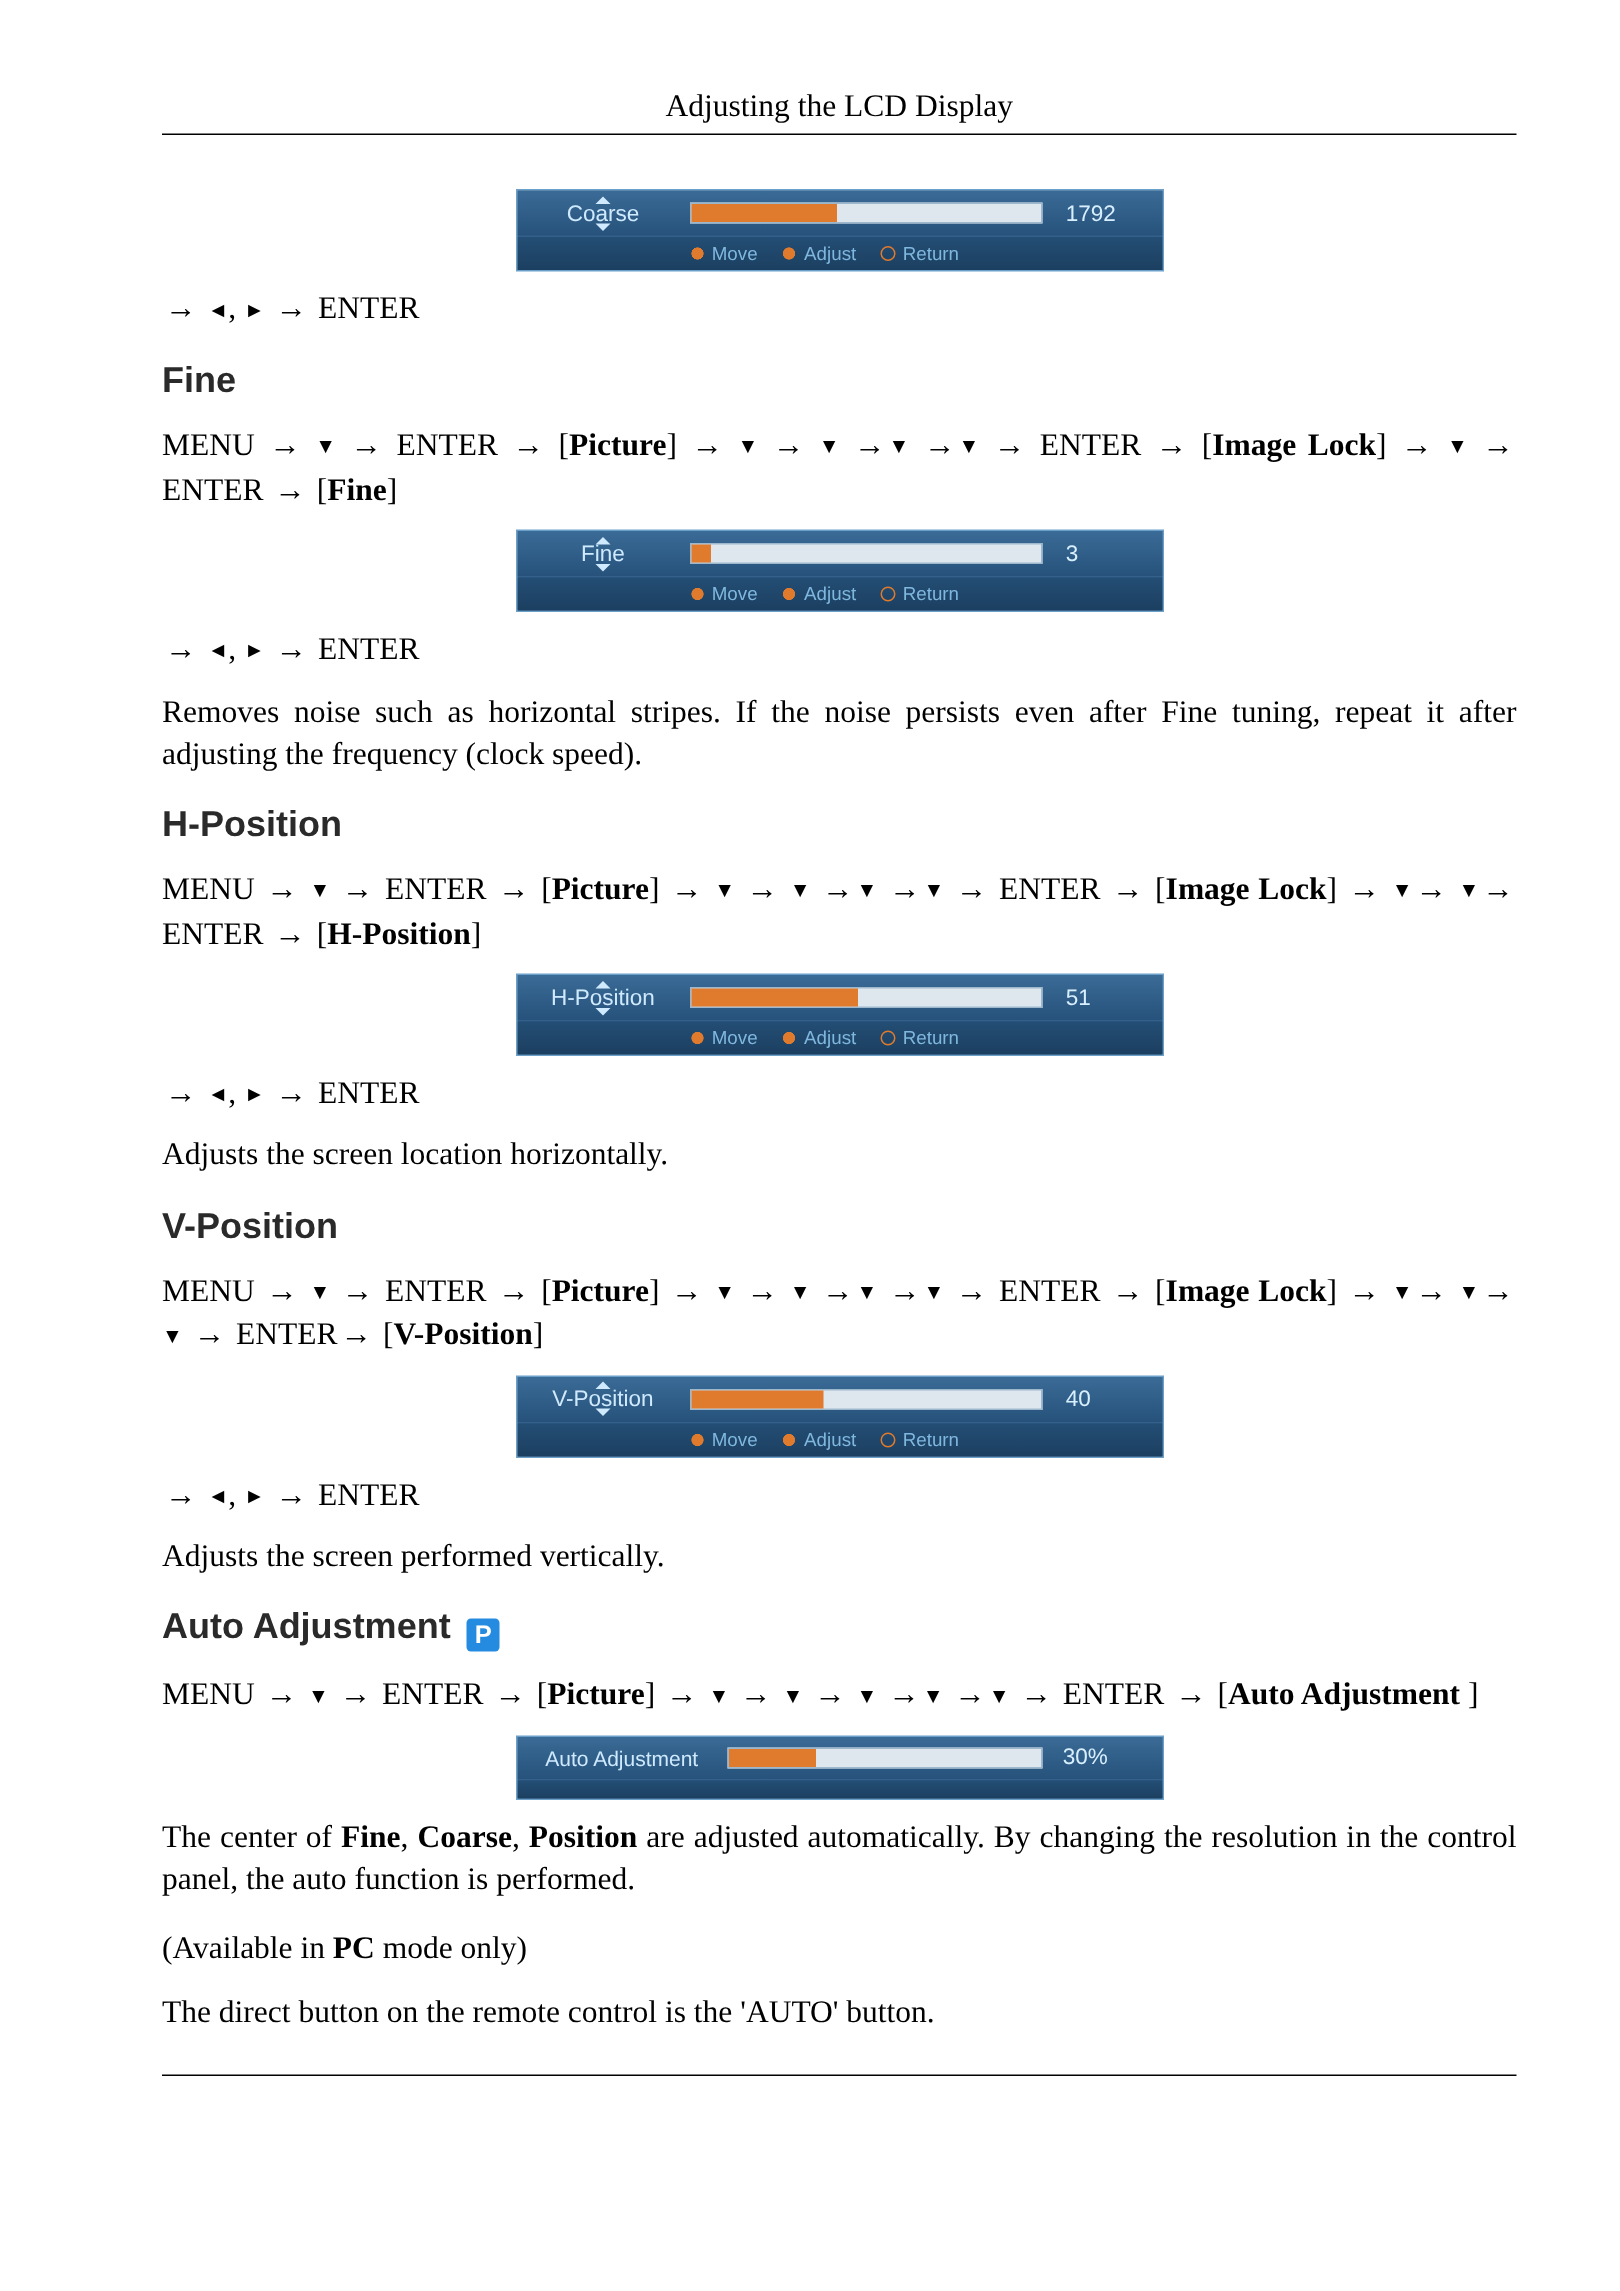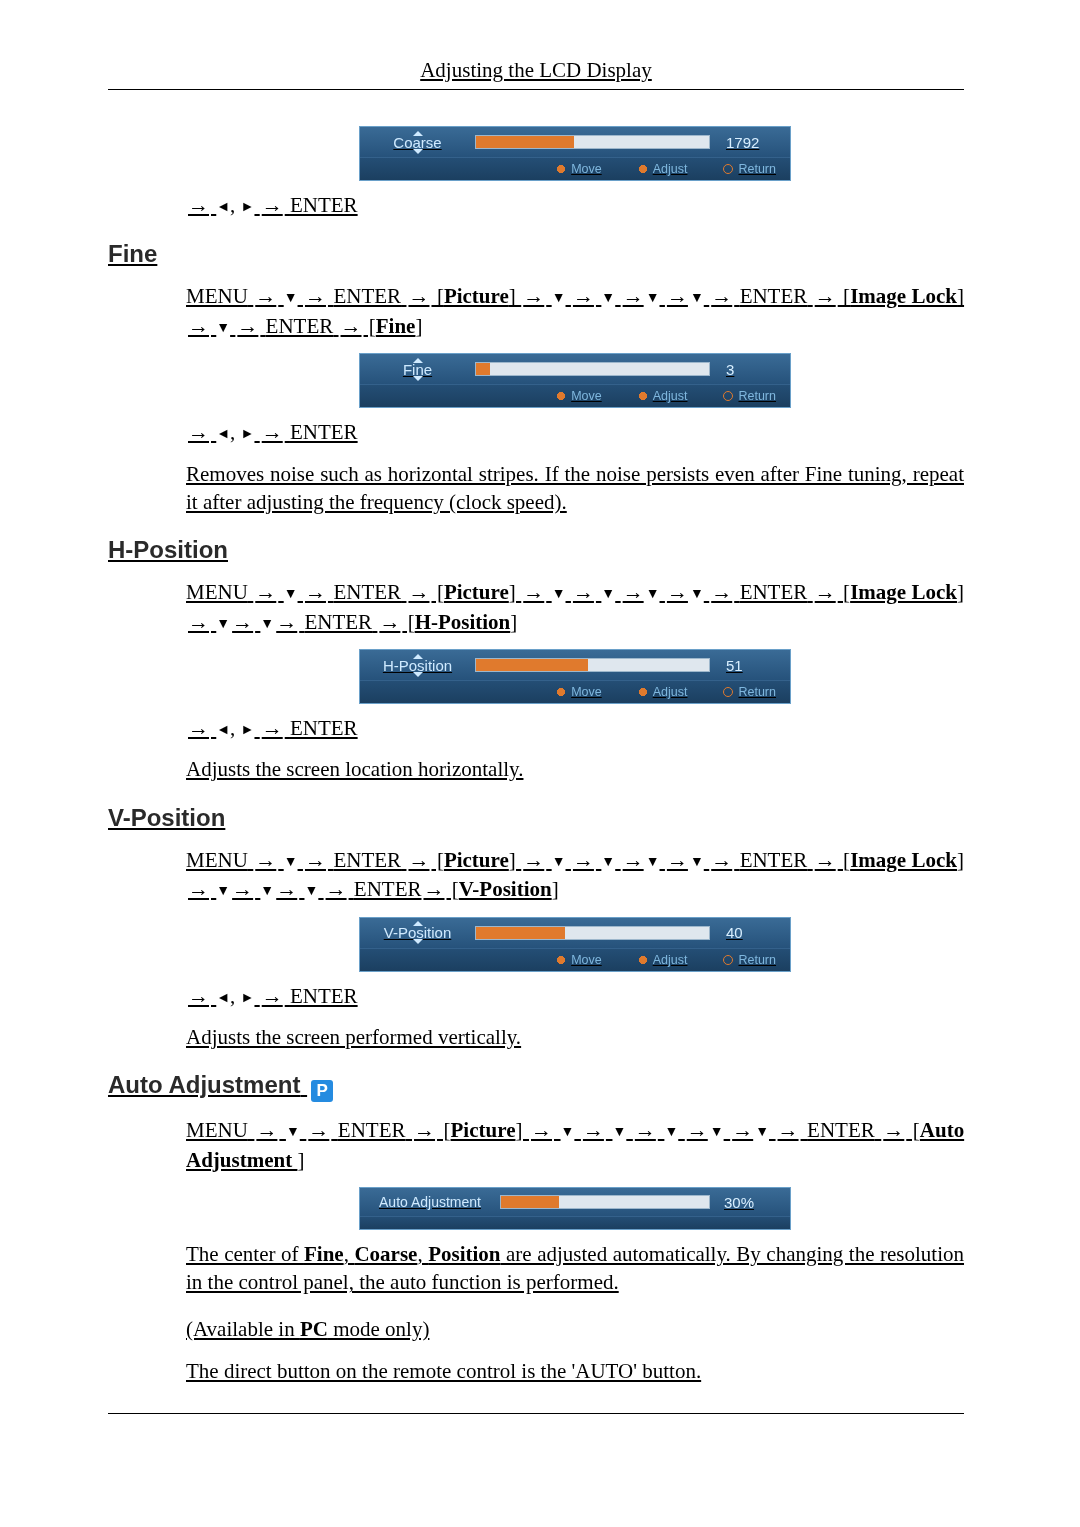--- a/index.html
+++ b/index.html
@@ -7,40 +7,38 @@
   body {
     width: 1080px;
     height: 1527px;
     font-family: "Times New Roman", Times, serif;
     font-size: 21px;
     color: #000;
     background: #fff;
     position: relative;
   }
   .page {
-    padding: 58px 116px 0 108px;
-    text-decoration: underline;
+    padding: 58px 69px 0 108px;
   }
   .header {
     text-align: center;
     font-size: 21px;
     padding-bottom: 6px;
   }
   hr.rule {
     border: none;
     border-top: 1.5px solid #000;
     margin: 0 0 36px 0;
   }
   hr.footrule {
     border: none;
     border-top: 1.5px solid #000;
     margin: 28px 0 0 0;
   }
   .content-indent {
-    margin-left: 78px;
   }
   h2.section {
     font-family: Arial, Helvetica, sans-serif;
     font-weight: bold;
     font-size: 24px;
     color: #2a2a2a;
     margin: 20px 0 14px 0;
   }
   p { margin: 8px 0 14px 0; line-height: 1.35; text-align: justify;}
   .nav-line { margin: 10px 0 12px 0; line-height: 1.4; }
@@ -109,21 +107,21 @@
   .osd-foot {
     display: flex;
     height: 22px;
     align-items: center;
     font-size: 12.5px;
     color: #7fb7de;
     padding: 0 14px 0 0;
     background: linear-gradient(#244e75, #1b3f60);
   }
   .osd-foot .spacer { width: 115px; }
-  .osd-foot .hint { flex:1; display:flex; gap: 36px; justify-content: flex-end; }
+  .osd-foot .hint { flex:1; display:flex; gap: 16px; }
   .osd-foot .hint span::before {
     content: "";
     display: inline-block;
     width: 10px; height: 10px;
     margin-right: 5px;
     vertical-align: -1px;
   }
   .hint-move::before  { background: radial-gradient(circle, #e07a2d 55%, transparent 60%); border-radius:50%; }
   .hint-adjust::before{ background: radial-gradient(circle, #e07a2d 55%, transparent 60%); border-radius:50%; }
   .hint-return::before{

